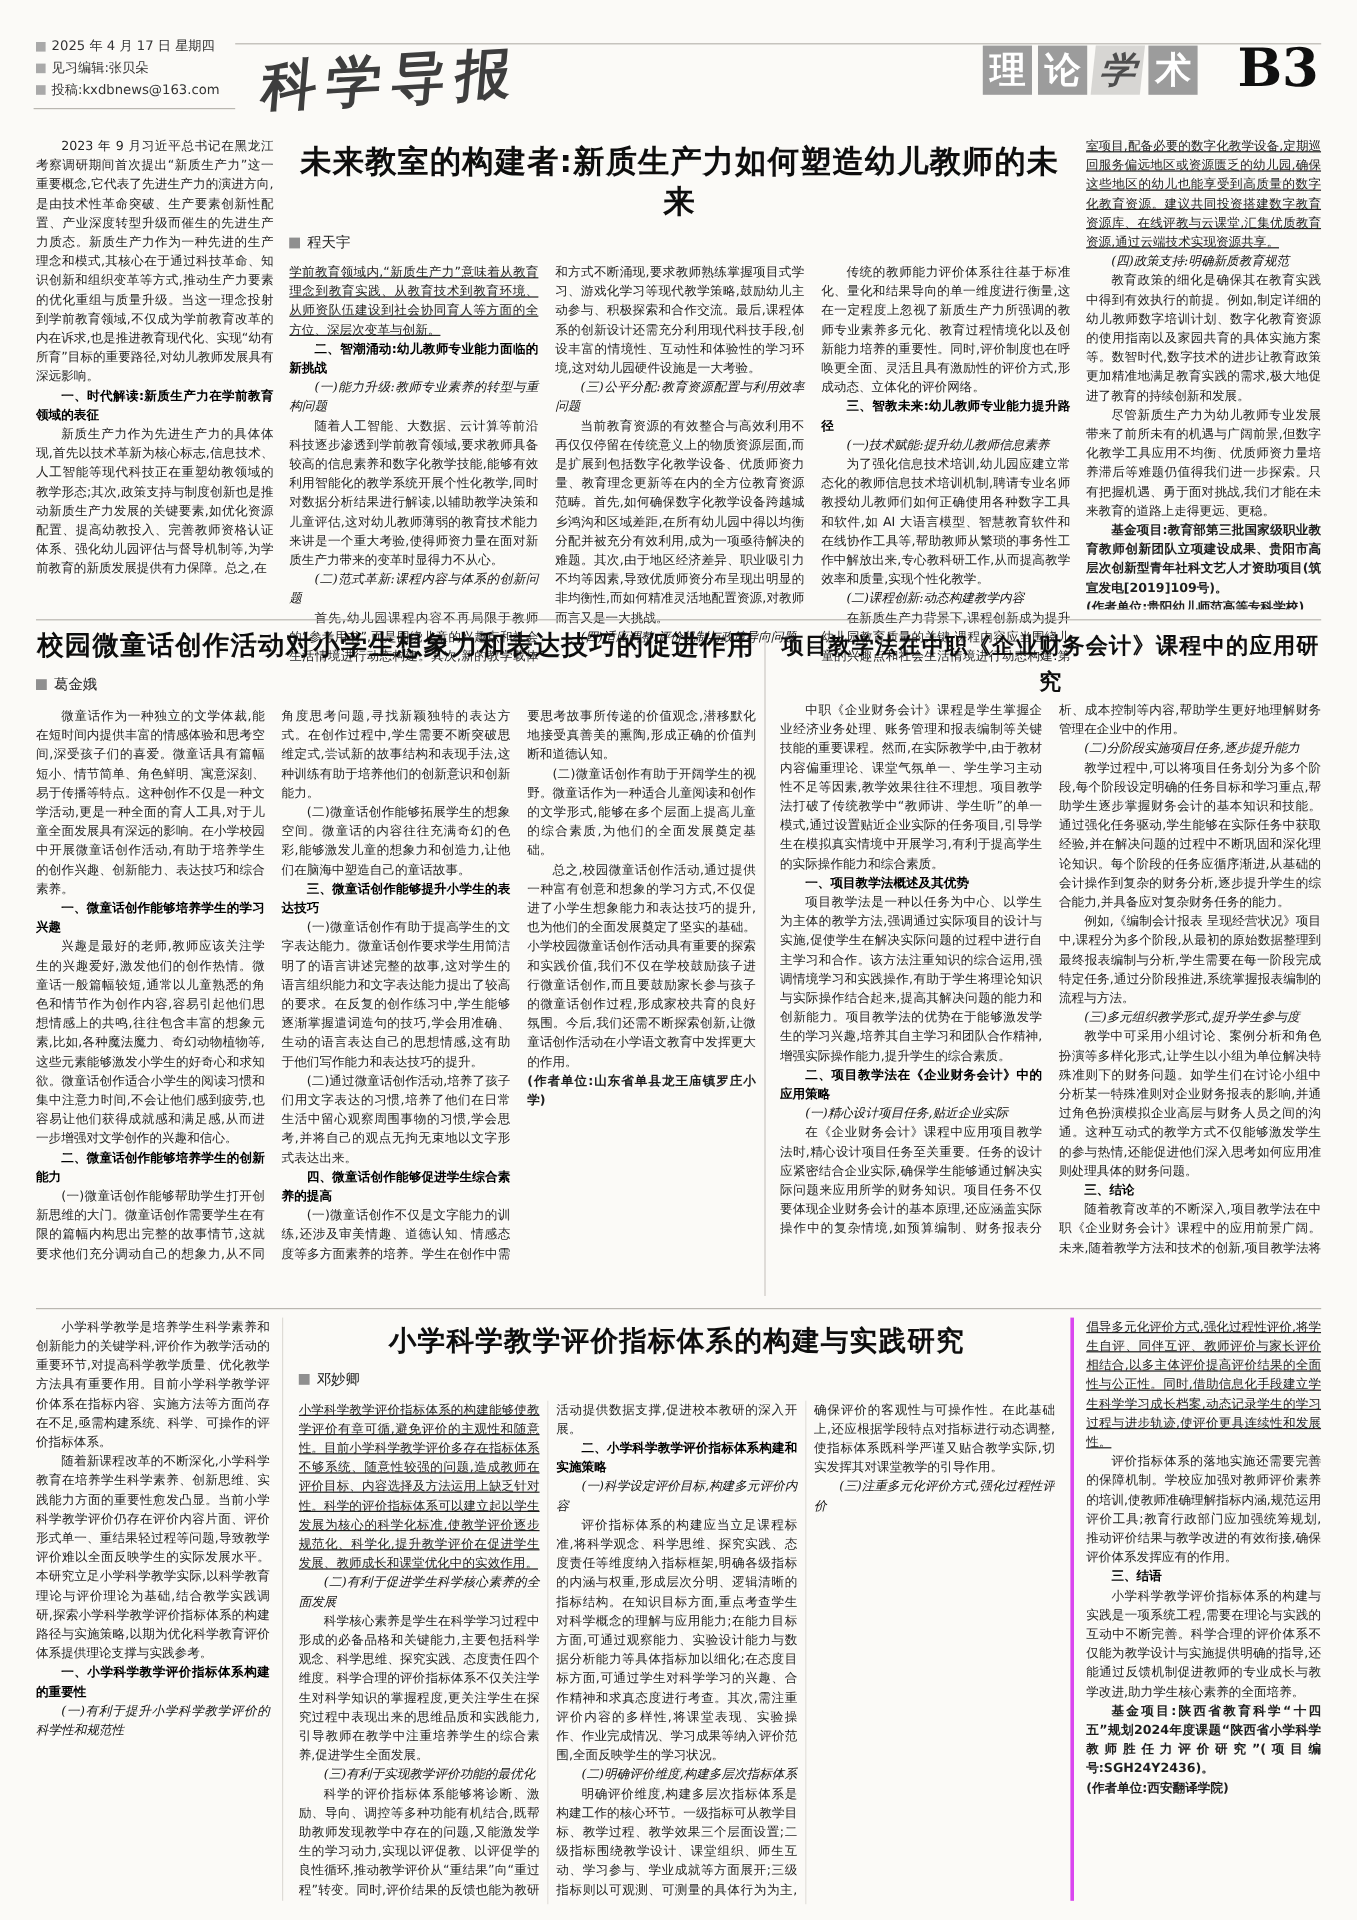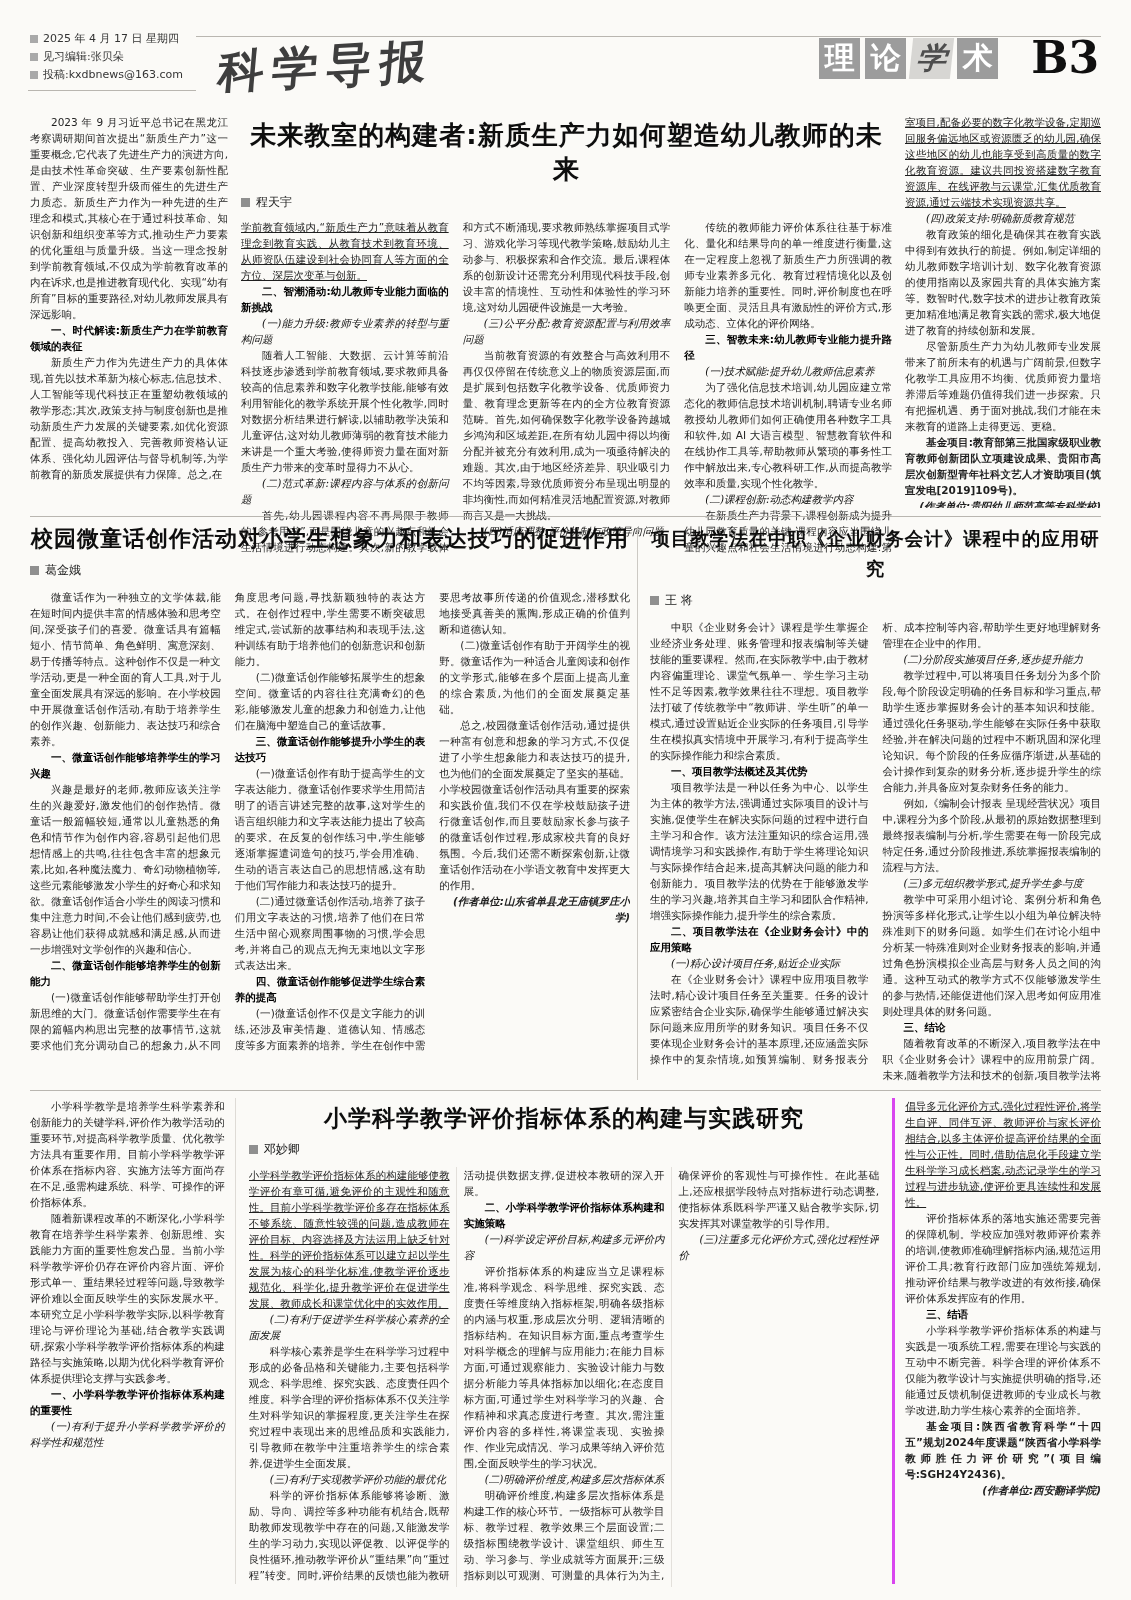--- a/index.html
+++ b/index.html
@@ -31,21 +31,21 @@
   .art-title{font-weight:bold;color:#0e0e0e;text-align:center;letter-spacing:1px;margin:0;}
   .byline{display:flex;justify-content:flex-start;align-items:center;gap:6px;font-size:12px;color:#222;}
   .byline .sq{width:9px;height:9px;background:#8f8f8f;}
   .flow{font-size:10.5px;line-height:16px;text-align:justify;overflow:hidden;column-fill:auto;}
   .flow p{margin:0;}
   .blk-p,.blk-fund{text-indent:2em;}
   .blk-pc{text-indent:0;text-decoration:underline;}
   .blk-h{font-weight:bold;text-indent:2em;color:#000;}
   .blk-sh{text-indent:2em;font-family:"DejaVu Serif","Liberation Serif",serif;font-style:italic;color:#111;}
   .blk-fund{font-weight:bold;}
-  .blk-author{text-align:right;text-indent:0;font-weight:bold;font-style:italic;}
+  .blk-author{text-indent:0;font-weight:bold;}
   
   #a1{position:absolute;left:30px;top:114px;width:1071px;height:400px;display:flex;gap:13px;}
   #a1 .side{width:198px;height:394px;}
   #a1 .sideR{width:196px;height:394px;}
   #a1 .mid{width:651px;}
   #a1 .art-title{font-size:26px;line-height:34px;margin-top:4px;}
   #a1 .byline{margin:8px 0 8px;}
   #a1 .midbody{height:336px;column-count:3;column-gap:14px;}
   
   #a2{position:absolute;left:30px;top:524px;width:600px;height:562px;}
@@ -156,24 +156,20 @@
       <p class="blk-p">(二)微童话创作有助于开阔学生的视野。微童话作为一种适合儿童阅读和创作的文学形式,能够在多个层面上提高儿童的综合素质,为他们的全面发展奠定基础。</p>
       <p class="blk-p">总之,校园微童话创作活动,通过提供一种富有创意和想象的学习方式,不仅促进了小学生想象能力和表达技巧的提升,也为他们的全面发展奠定了坚实的基础。小学校园微童话创作活动具有重要的探索和实践价值,我们不仅在学校鼓励孩子进行微童话创作,而且要鼓励家长参与孩子的微童话创作过程,形成家校共育的良好氛围。今后,我们还需不断探索创新,让微童话创作活动在小学语文教育中发挥更大的作用。</p>
       <p class="blk-author">(作者单位:山东省单县龙王庙镇罗庄小学)</p>
     </div>
 </div>
 
 <div id="vdiv"></div>
 
 <div id="a3">
   <h1 class="art-title">项目教学法在中职《企业财务会计》课程中的应用研究</h1>
-  <div class="byline">
-    <span class="sq"></span>
-    <span>王 将</span>
-  </div>
   <div class="body2 flow">
       <p class="blk-p">中职《企业财务会计》课程是学生掌握企业经济业务处理、账务管理和报表编制等关键技能的重要课程。然而,在实际教学中,由于教材内容偏重理论、课堂气氛单一、学生学习主动性不足等因素,教学效果往往不理想。项目教学法打破了传统教学中“教师讲、学生听”的单一模式,通过设置贴近企业实际的任务项目,引导学生在模拟真实情境中开展学习,有利于提高学生的实际操作能力和综合素质。</p>
       <p class="blk-h">一、项目教学法概述及其优势</p>
       <p class="blk-p">项目教学法是一种以任务为中心、以学生为主体的教学方法,强调通过实际项目的设计与实施,促使学生在解决实际问题的过程中进行自主学习和合作。该方法注重知识的综合运用,强调情境学习和实践操作,有助于学生将理论知识与实际操作结合起来,提高其解决问题的能力和创新能力。项目教学法的优势在于能够激发学生的学习兴趣,培养其自主学习和团队合作精神,增强实际操作能力,提升学生的综合素质。</p>
       <p class="blk-h">二、项目教学法在《企业财务会计》中的应用策略</p>
       <p class="blk-sh">(一)精心设计项目任务,贴近企业实际</p>
       <p class="blk-p">在《企业财务会计》课程中应用项目教学法时,精心设计项目任务至关重要。任务的设计应紧密结合企业实际,确保学生能够通过解决实际问题来应用所学的财务知识。项目任务不仅要体现企业财务会计的基本原理,还应涵盖实际操作中的复杂情境,如预算编制、财务报表分析、成本控制等内容,帮助学生更好地理解财务管理在企业中的作用。</p>
       <p class="blk-sh">(二)分阶段实施项目任务,逐步提升能力</p>
       <p class="blk-p">教学过程中,可以将项目任务划分为多个阶段,每个阶段设定明确的任务目标和学习重点,帮助学生逐步掌握财务会计的基本知识和技能。通过强化任务驱动,学生能够在实际任务中获取经验,并在解决问题的过程中不断巩固和深化理论知识。每个阶段的任务应循序渐进,从基础的会计操作到复杂的财务分析,逐步提升学生的综合能力,并具备应对复杂财务任务的能力。</p>
       <p class="blk-p">例如,《编制会计报表 呈现经营状况》项目中,课程分为多个阶段,从最初的原始数据整理到最终报表编制与分析,学生需要在每一阶段完成特定任务,通过分阶段推进,系统掌握报表编制的流程与方法。</p>

